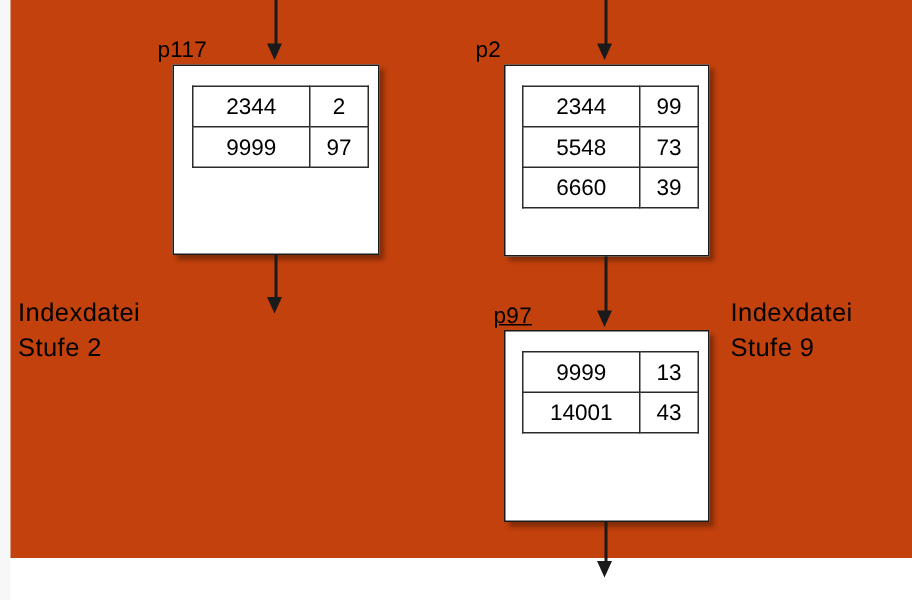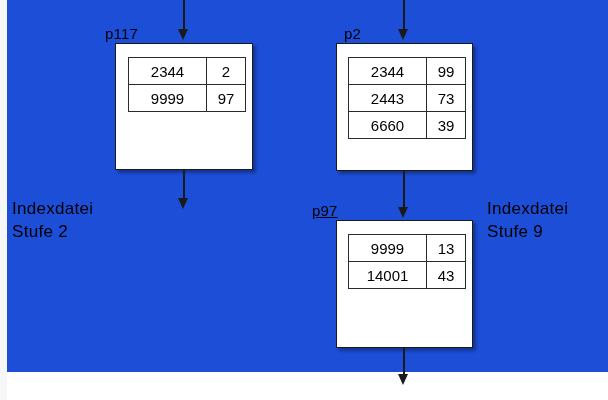--- a/index.html
+++ b/index.html
@@ -11,21 +11,21 @@
     width: 608px;
     height: 400px;
     overflow: hidden;
     font-family: "Liberation Sans", sans-serif;
     color: #000000;
   }
   #canvas {
     position: relative;
     width: 608px;
     height: 372px;
-    background: #1d4ed8;
+    background: #c2410c;
   }
   
   #left-edge-strip {
     position: absolute;
     left: 0;
     top: 0;
     width: 7px;
     height: 400px;
     background: #f7f7f7;
   }
@@ -119,45 +119,45 @@
     </tr>
   </tbody>
     </table>
 
   <div class="arrow-line" style="left:183px; top:170px; height:30px;"></div>
   <div class="arrow-head" style="left:178px; top:198px;"></div>
 
   <div class="arrow-line" style="left:403px; top:0px; height:31px;"></div>
   <div class="arrow-head" style="left:398px; top:29px;"></div>
 
-  <div class="node-label" style="left:344px; top:26px;">p2</div>
+  <div class="node-label" style="left:317px; top:26px;">p2</div>
 
   <div class="node-box" style="left:336px; top:43px; width:137px; height:128px;"></div>
 
   <table class="node-table" style="left:348px; top:57px;">
     <tbody>
         <tr>
       <td class="col-key">2344</td>
       <td class="col-ptr">99</td>
     </tr>
     <tr>
-      <td class="col-key">2443</td>
+      <td class="col-key">5548</td>
       <td class="col-ptr">73</td>
     </tr>
     <tr>
       <td class="col-key">6660</td>
       <td class="col-ptr">39</td>
     </tr>
   </tbody>
     </table>
 
   <div class="arrow-line" style="left:403px; top:171px; height:38px;"></div>
   <div class="arrow-head" style="left:398px; top:207px;"></div>
 
-  <div class="node-label" style="left:312px; top:203px;text-decoration:underline;">p97</div>
+  <div class="node-label" style="left:329px; top:203px;text-decoration:underline;">p97</div>
 
   <div class="node-box" style="left:336px; top:220px; width:137px; height:128px;"></div>
 
   <table class="node-table" style="left:348px; top:234px;">
     <tbody>
         <tr>
       <td class="col-key">9999</td>
       <td class="col-ptr">13</td>
     </tr>
     <tr>

